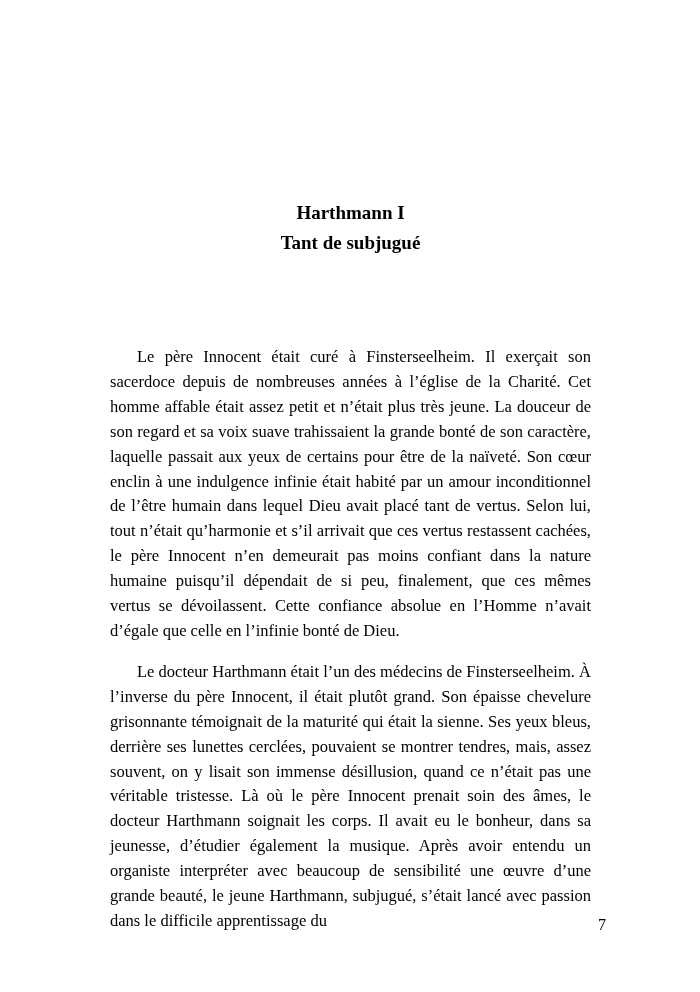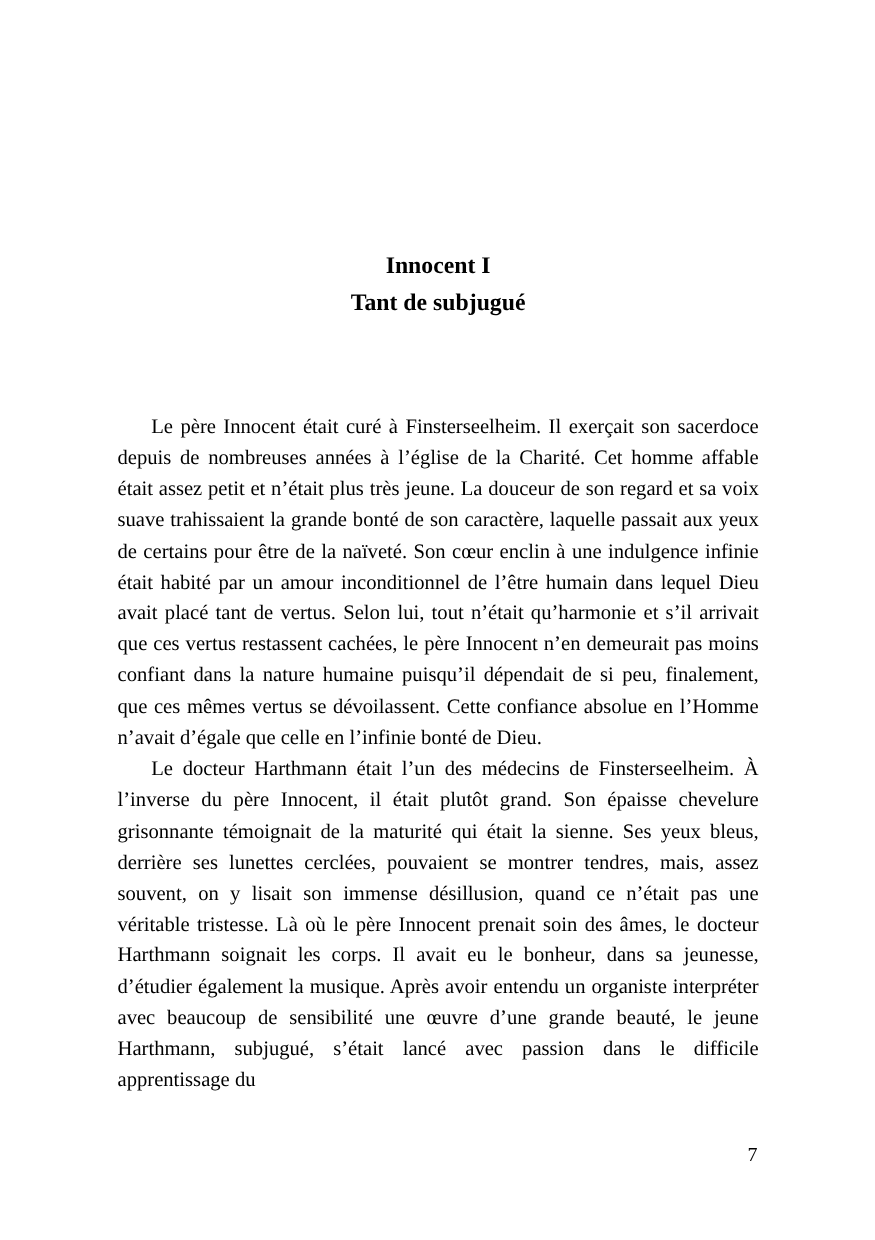--- a/index.html
+++ b/index.html
@@ -30,39 +30,39 @@
     position: absolute;
     top: 329px;
     left: 94px;
     width: 513px;
     font-size: 16.5px;
     line-height: 24.9px;
     text-align: justify;
     text-justify: inter-word;
   }
   .body-text p {
-    margin: 0;
+    margin: 16px;
     padding: 0;
     text-indent: 27px;
   }
   .page-number {
     position: absolute;
     top: 915px;
     right: 94px;
     font-size: 16px;
     line-height: 20px;
   }
 </style>
 </head>
 <body>
 
 <div class="page">
 
   <div class="chapter-heading">
-    <div>Innocent I</div>
+    <div>Harthmann I</div>
     <div>Tant de subjugué</div>
   </div>
 
   <div class="body-text">
     <p>Le père Innocent était curé à Finsterseelheim. Il exerçait son sacerdoce depuis de nombreuses années à l’église de la Charité. Cet homme affable était assez petit et n’était plus très jeune. La douceur de son regard et sa voix suave trahissaient la grande bonté de son caractère, laquelle passait aux yeux de certains pour être de la naïveté. Son cœur enclin à une indulgence infinie était habité par un amour inconditionnel de l’être humain dans lequel Dieu avait placé tant de vertus. Selon lui, tout n’était qu’harmonie et s’il arrivait que ces vertus restassent cachées, le père Innocent n’en demeurait pas moins confiant dans la nature humaine puisqu’il dépendait de si peu, finalement, que ces mêmes vertus se dévoilassent. Cette confiance absolue en l’Homme n’avait d’égale que celle en l’infinie bonté de Dieu.</p>
     <p>Le docteur Harthmann était l’un des médecins de Finsterseelheim. À l’inverse du père Innocent, il était plutôt grand. Son épaisse chevelure grisonnante témoignait de la maturité qui était la sienne. Ses yeux bleus, derrière ses lunettes cerclées, pouvaient se montrer tendres, mais, assez souvent, on y lisait son immense désillusion, quand ce n’était pas une véritable tristesse. Là où le père Innocent prenait soin des âmes, le docteur Harthmann soignait les corps. Il avait eu le bonheur, dans sa jeunesse, d’étudier également la musique. Après avoir entendu un organiste interpréter avec beaucoup de sensibilité une œuvre d’une grande beauté, le jeune Harthmann, subjugué, s’était lancé avec passion dans le difficile apprentissage du</p>
   </div>
 
   <div class="page-number">7</div>
 

